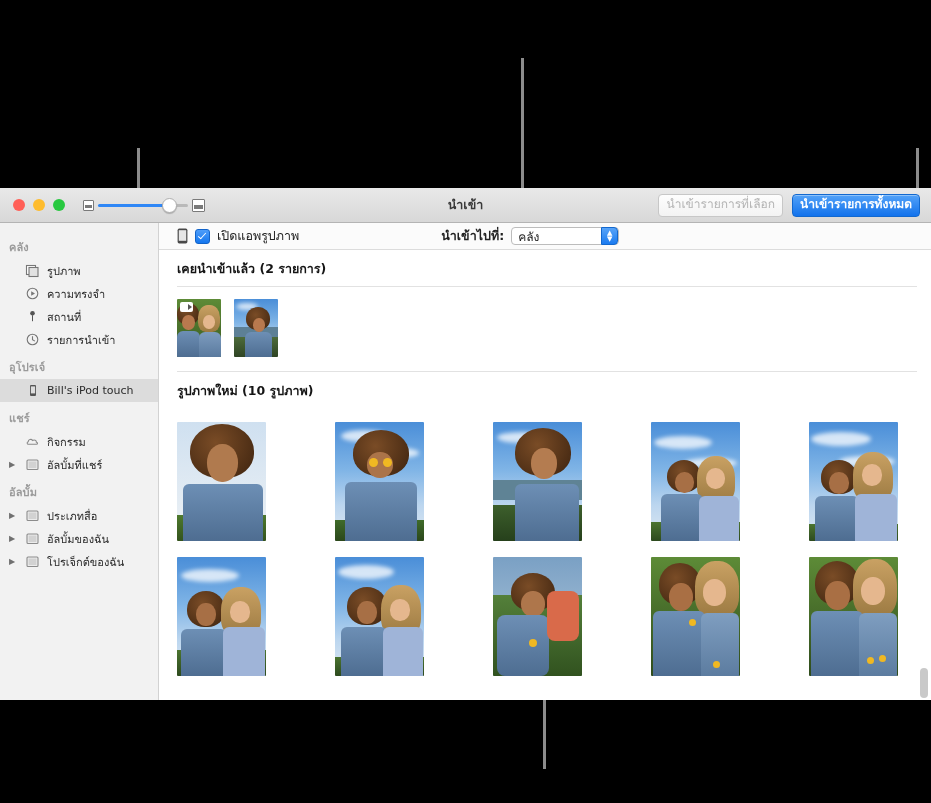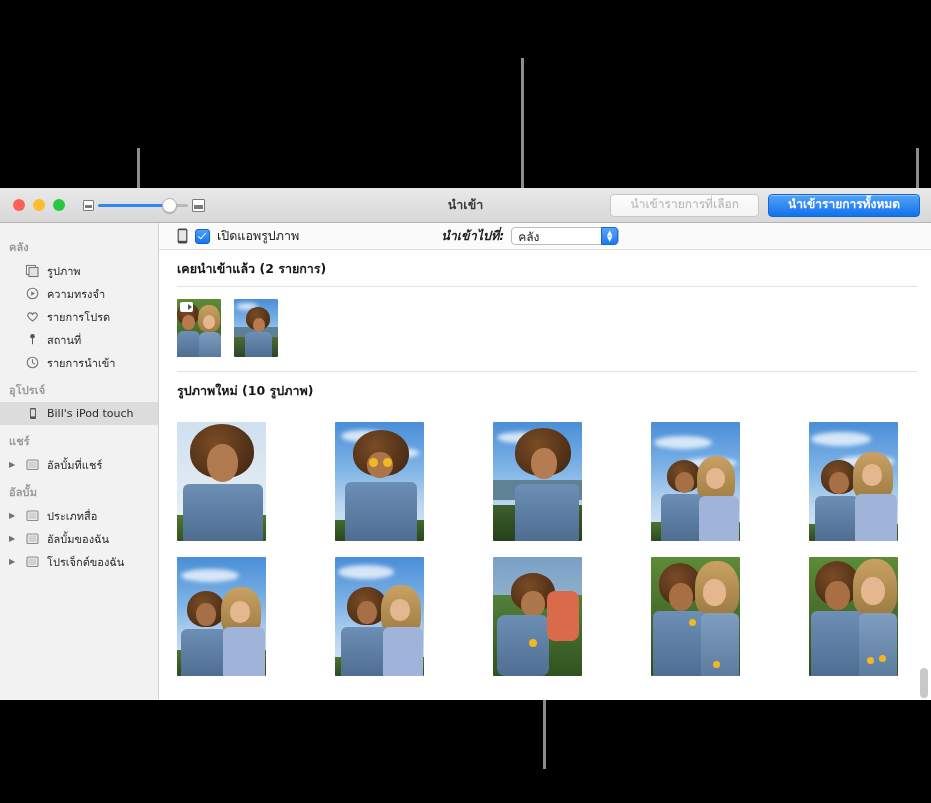--- a/index.html
+++ b/index.html
@@ -62,21 +62,21 @@
   .slider-rest { width: 14px; height: 3px; background: #b9b9b9; border-radius:2px; }
 
   #win-title {
     position: absolute; left: 0; right: 0; top: 0; height: 34px;
     line-height: 34px; text-align: center;
     font-size: 12.5px; color: #3a3a3a; font-weight: 600;
     pointer-events: none;
   }
   .tb-right { margin-left: auto; display: flex; align-items: center; gap: 9px; margin-right: 11px; }
   .tb-btn {
-    font-size: 12px; height: 21px; line-height: 19px; padding: 0 19px;
+    font-size: 12px; height: 21px; line-height: 19px; padding: 0 7px;
     border-radius: 4px; white-space: nowrap;
   }
   .tb-btn.disabled {
     background: linear-gradient(to bottom,#fdfdfd,#f3f3f3);
     border: 1px solid #c7c7c7; color: #b3b3b3;
   }
   .tb-btn.primary {
     background: linear-gradient(to bottom,#53a2f8,#1272ec);
     border: 1px solid #1268cf; color: #ffffff; font-weight: 600;
     box-shadow: 0 1px 0 rgba(255,255,255,.35) inset;
@@ -247,29 +247,20 @@
           <span class="disc empty">▶</span>
           <span class="sb-ico">
             <svg width="15" height="15" viewBox="0 0 15 15">
               <circle cx="7.5" cy="7.5" r="5.3" fill="none" stroke="#777" stroke-width="1.1"></circle>
               <path d="M6.2 5.2 L10 7.5 L6.2 9.8 Z" fill="#777"></path>
             </svg>
           </span>
           <span class="label">ความทรงจำ</span>
         </div>
 
-        <div class="sb-item">
-          <span class="disc empty">▶</span>
-          <span class="sb-ico">
-            <svg width="15" height="15" viewBox="0 0 15 15">
-              <path d="M7.5 12 C2.5 8.5 2 6.2 3.3 4.7 C4.6 3.2 6.7 3.9 7.5 5.4 C8.3 3.9 10.4 3.2 11.7 4.7 C13 6.2 12.5 8.5 7.5 12 Z" fill="none" stroke="#777" stroke-width="1.2"></path>
-            </svg>
-          </span>
-          <span class="label">รายการโปรด</span>
-        </div>
 
 
         <div class="sb-item">
           <span class="disc empty">▶</span>
           <span class="sb-ico">
             <svg width="15" height="15" viewBox="0 0 15 15">
               <circle cx="7.5" cy="4.3" r="2.3" fill="#555"></circle>
               <rect x="7" y="6.2" width="1" height="6" fill="#555"></rect>
             </svg>
           </span>
@@ -295,20 +286,29 @@
             <svg width="15" height="15" viewBox="0 0 15 15">
               <rect x="5" y="2" width="6" height="11" rx="1.1" fill="#555"></rect>
               <rect x="5.9" y="3.4" width="4.2" height="7" fill="#ddd"></rect>
             </svg>
           </span>
           <span class="label">Bill's iPod touch</span>
         </div>
 
         <div class="sb-header">แชร์</div>
 
+        <div class="sb-item">
+          <span class="disc empty">▶</span>
+          <span class="sb-ico">
+            <svg width="15" height="15" viewBox="0 0 15 15">
+              <path d="M3.4 10.3 C2 10.3 1.6 8.3 3.2 7.8 C3.2 5.4 6.4 4.6 7.6 6.5 C9.2 5.4 11.6 6.4 11.4 8.2 C13 8.5 12.8 10.3 11.4 10.3 Z" fill="none" stroke="#8a8a8a" stroke-width="1.1"></path>
+            </svg>
+          </span>
+          <span class="label">กิจกรรม</span>
+        </div>
 
         <div class="sb-item">
           <span class="disc">▶</span>
           <span class="sb-ico">
             <svg width="15" height="15" viewBox="0 0 15 15">
               <rect x="2" y="3" width="11" height="9.5" rx="1" fill="#ececec" stroke="#8c8c8c" stroke-width="1.1"></rect>
               <rect x="3.6" y="4.5" width="7.8" height="6.5" fill="#d2d2d2"></rect>
             </svg>
           </span>
           <span class="label">อัลบั้มที่แชร์</span>
@@ -359,21 +359,21 @@
               <svg width="11" height="16" viewBox="0 0 11 16" style="display:block">
                 <rect x="0.6" y="0.6" width="9.8" height="14.8" rx="1.6" fill="#4a4a4a"></rect>
                 <rect x="1.8" y="2.2" width="7.4" height="10.6" fill="#e6e6e6"></rect>
               </svg>
             </span>
             <span class="chk"></span>
             <span>เปิดแอพรูปภาพ</span>
           </div>
 
           <div class="import-to">
-            <span style="font-weight:700;font-style:italic;">นำเข้าไปที่:</span>
+            <span style="font-weight:700;">นำเข้าไปที่:</span>
             <span class="popup">
               <span>คลัง</span>
               <span class="arrows">
                 <span>▲</span>
                   <span>▼</span>
               </span>
             </span>
           </div>
         </div>
 

